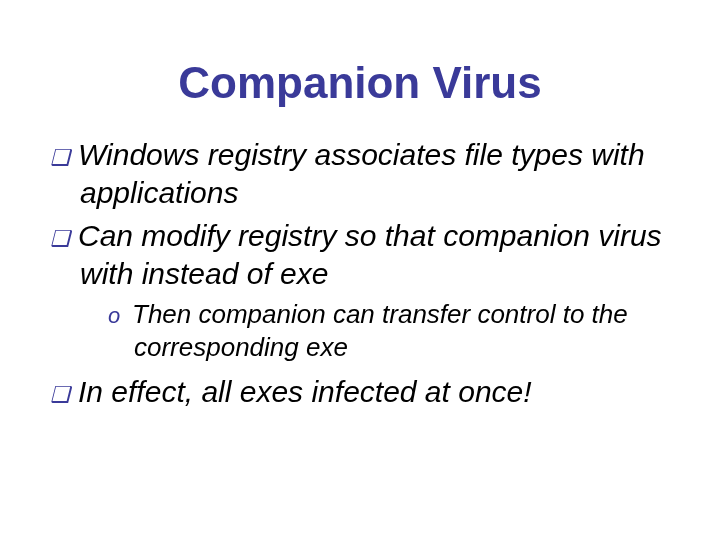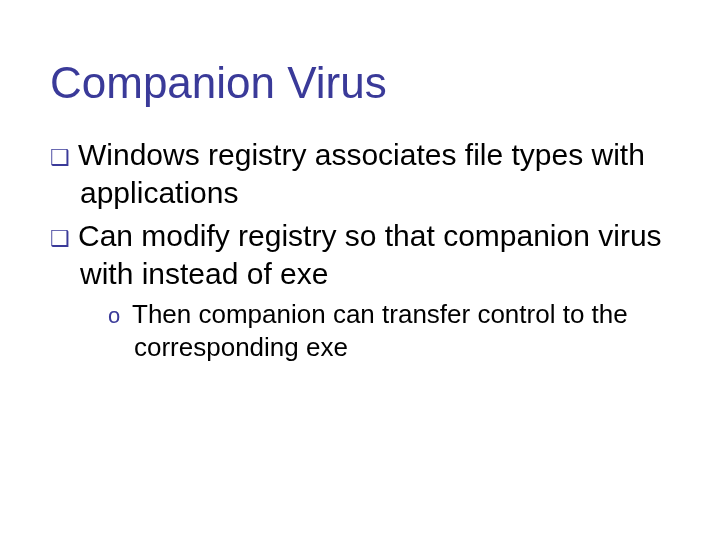--- a/index.html
+++ b/index.html
@@ -11,29 +11,31 @@
     font-family: "Comic Sans MS", "Comic Sans", cursive, sans-serif;
     color: #000000;
   }
   .slide {
     box-sizing: border-box;
     width: 720px;
     height: 540px;
     padding: 40px 50px 0 50px;
   }
   .title {
+    text-align: center;
     font-size: 44px;
     color: #3a3a99;
     margin: 18px 0 28px 0;
-    font-weight: normal;
+    font-weight: bold;
   }
   .bullets {
     font-size: 30px;
     line-height: 1.25;
     color: #000;
+    font-style: italic;
   }
   .l1 {
     margin: 0 0 6px 0;
     padding-left: 30px;
     text-indent: -30px;
   }
   .l1 .marker {
     color: #3a3a99;
     font-family: Arial, sans-serif;
     font-size: 22px;
@@ -69,15 +71,18 @@
     </div>
 
     <div class="l1">
       <span class="marker">❑</span><span>Can modify registry so that companion virus with instead of exe</span>
     </div>
 
     <div class="l2">
       <span class="marker">o</span><span>Then companion can transfer control to the corresponding exe</span>
     </div>
 
+    <div class="l1">
+      <span class="marker">❑</span><span>In effect, all exes infected at once!</span>
+    </div>
 
   </div>
 </div>
 
 </body></html>

